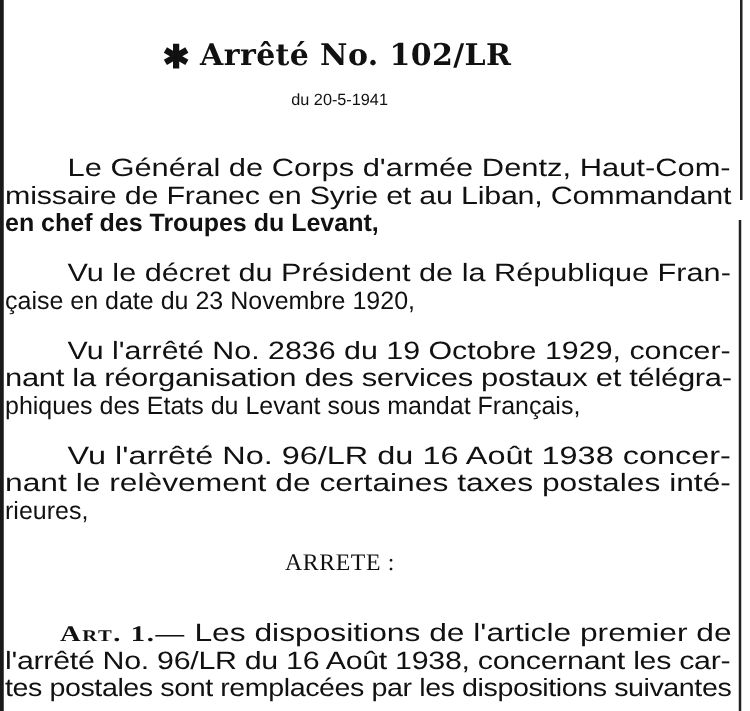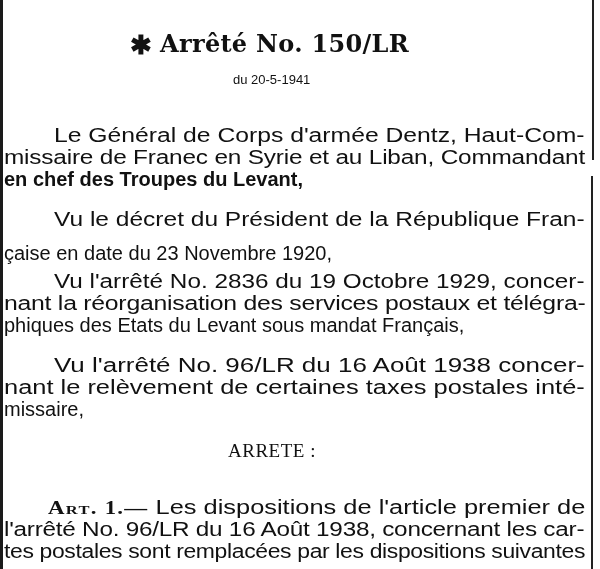--- a/index.html
+++ b/index.html
@@ -91,39 +91,39 @@
     }
   </style>
 </head>
 <body>
 
 <div class="left-edge"></div>
 <div class="right-rule-top"></div>
 <div class="right-rule-bottom"></div>
 
 <div class="title">
-  <span class="star">✱</span><span>Arrêté No. 150/LR</span>
+  <span class="star">✱</span><span>Arrêté No. 102/LR</span>
 </div>
 
 <div class="date-line">du 20-5-1941</div>
 
 <div class="line" style="left: 54px; top: 124px; transform: scaleX(1.235);">Le Général de Corps d'armée Dentz, Haut-Com-</div>
 <div class="line" style="left: 4px; top: 146px; letter-spacing: -0.15px; transform: scaleX(1.218);">missaire de Franec en Syrie et au Liban, Commandant</div>
 <div class="line" style="left:4px; top:168px;font-weight:bold;">en chef des Troupes du Levant,</div>
 
 <div class="line" style="left: 54px; top: 208px; transform: scaleX(1.226);">Vu le décret du Président de la République Fran-</div>
-<div class="line" style="left:4px; top:230px;margin-top:12px;">çaise en date du 23 Novembre 1920,</div>
+<div class="line" style="left:4px; top:230px;">çaise en date du 23 Novembre 1920,</div>
 
 <div class="line" style="left: 54px; top: 270px; transform: scaleX(1.215);">Vu l'arrêté No. 2836 du 19 Octobre 1929, concer-</div>
 <div class="line" style="left: 4px; top: 292px; letter-spacing: -0.2px; transform: scaleX(1.239);">nant la réorganisation des services postaux et télégra-</div>
 <div class="line" style="left:4px; top:314px;">phiques des Etats du Levant sous mandat Français,</div>
 
 <div class="line" style="left: 54px; top: 354px; transform: scaleX(1.298);">Vu l'arrêté No. 96/LR du 16 Août 1938 concer-</div>
 <div class="line" style="left: 4px; top: 376px; transform: scaleX(1.271);">nant le relèvement de certaines taxes postales inté-</div>
-<div class="line" style="left:4px; top:398px;">missaire,</div>
+<div class="line" style="left:4px; top:398px;">rieures,</div>
 
 <div class="heading-arrete">ARRETE :</div>
 
 <div class="line" style="left: 48px; top: 496px; transform: scaleX(1.27);">
   <span class="art-label">Art. 1.—</span>
   <span>Les dispositions de l'article premier de</span>
 </div>
 <div class="line" style="left: 4px; top: 518px; letter-spacing: -0.2px; transform: scaleX(1.215);">l'arrêté No. 96/LR du 16 Août 1938, concernant les car-</div>
 <div class="line" style="left: 4px; top: 540px; letter-spacing: -0.3px; transform: scaleX(1.146);">tes postales sont remplacées par les dispositions suivantes</div>
 

